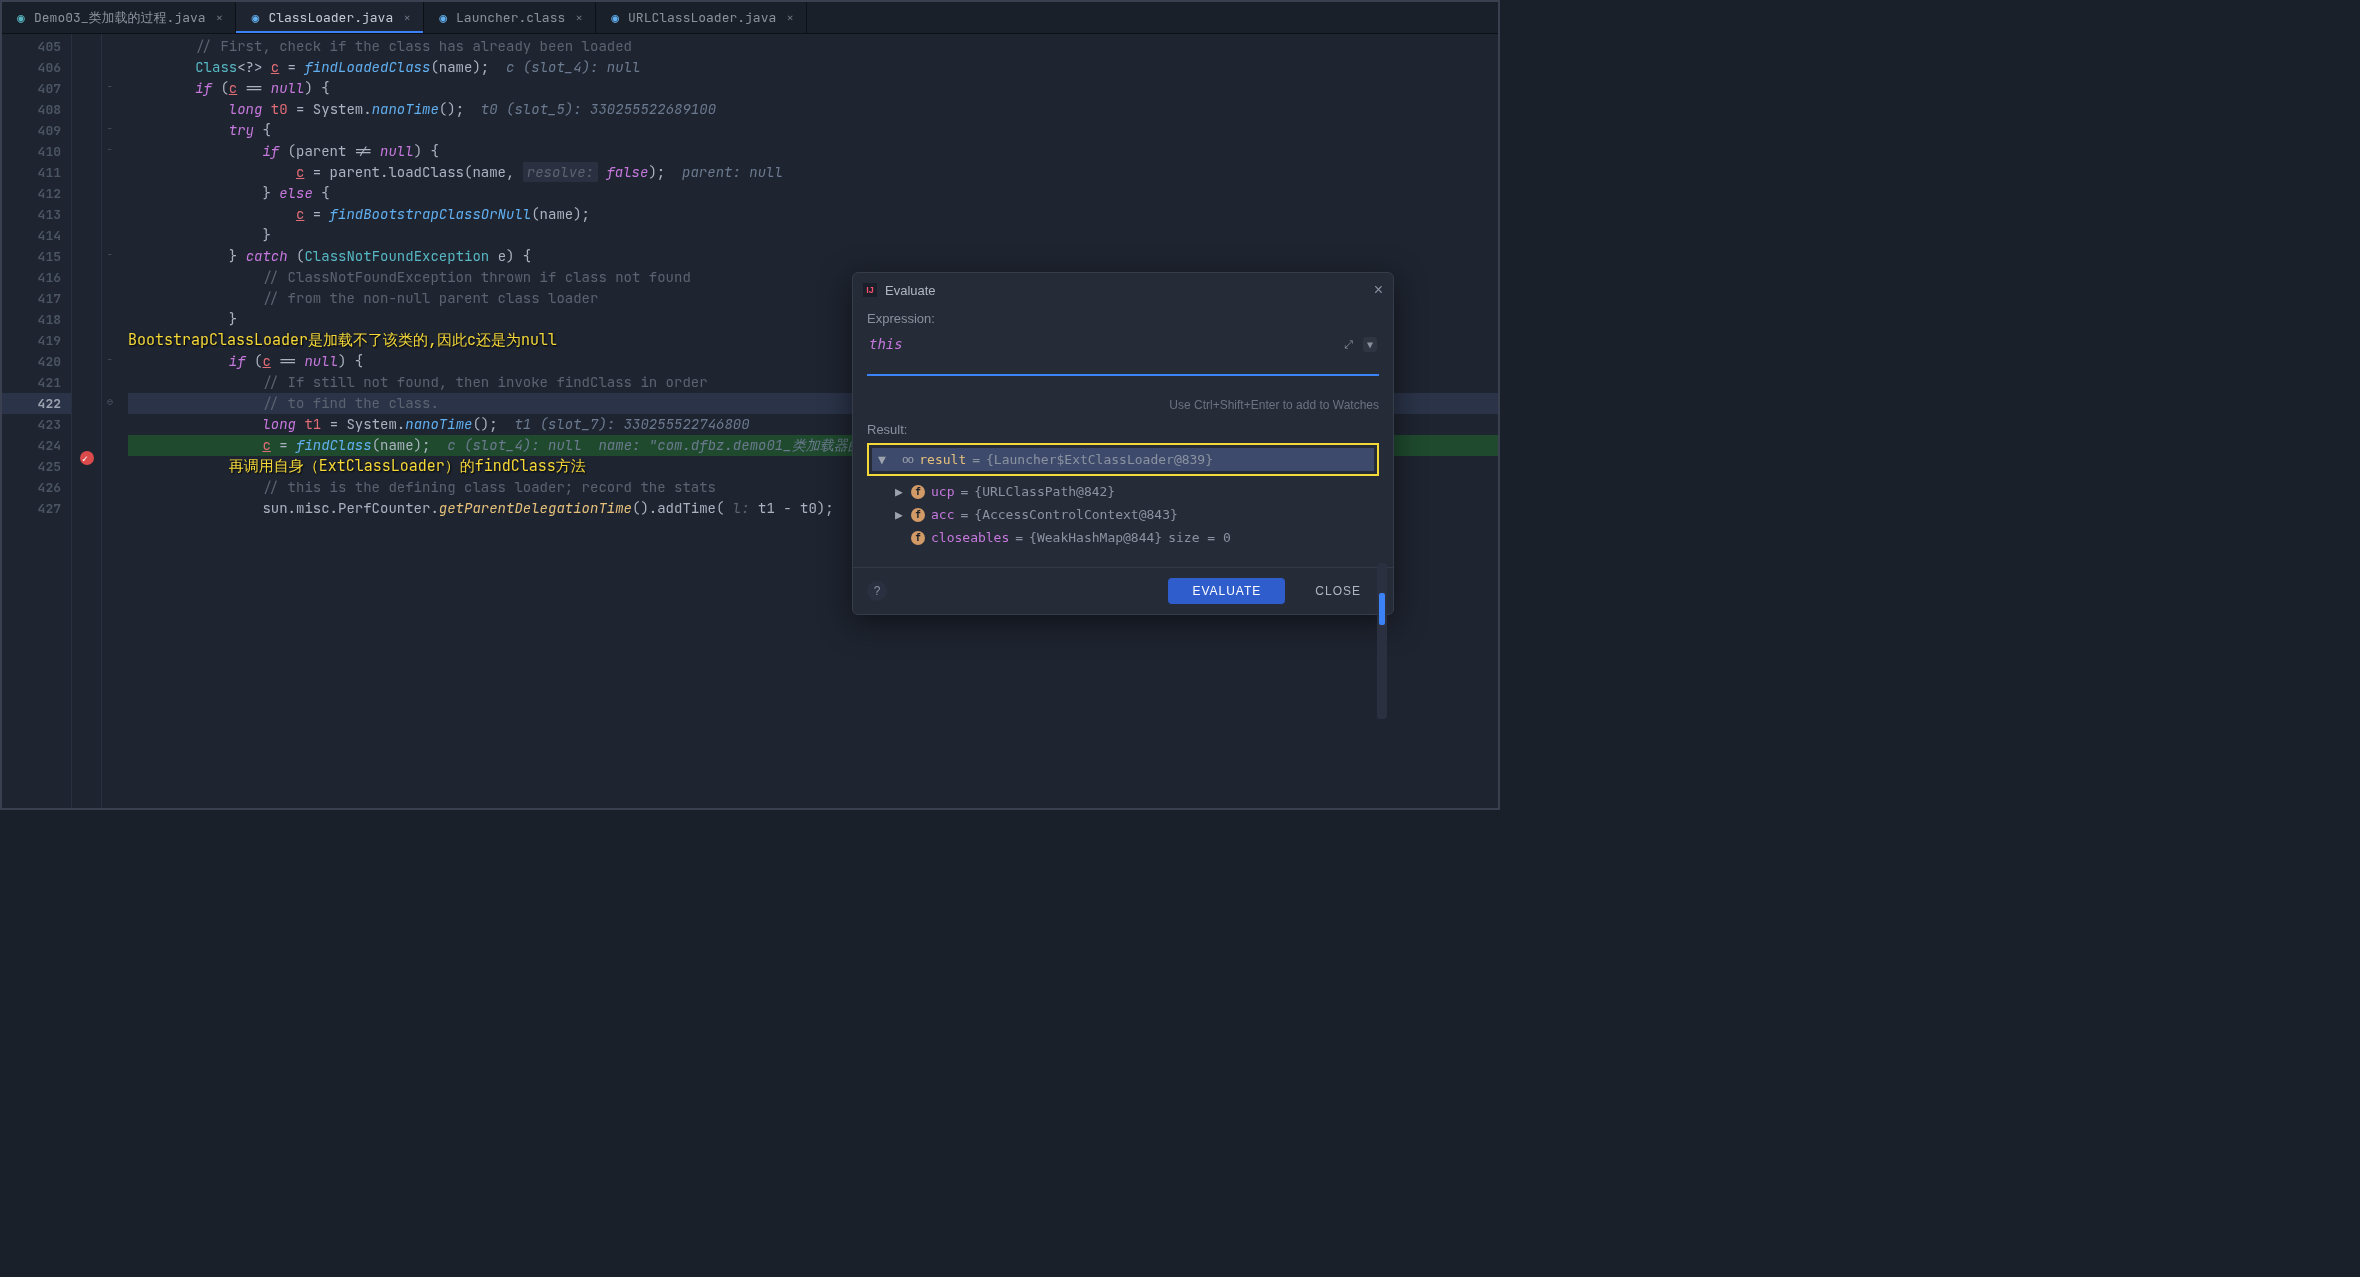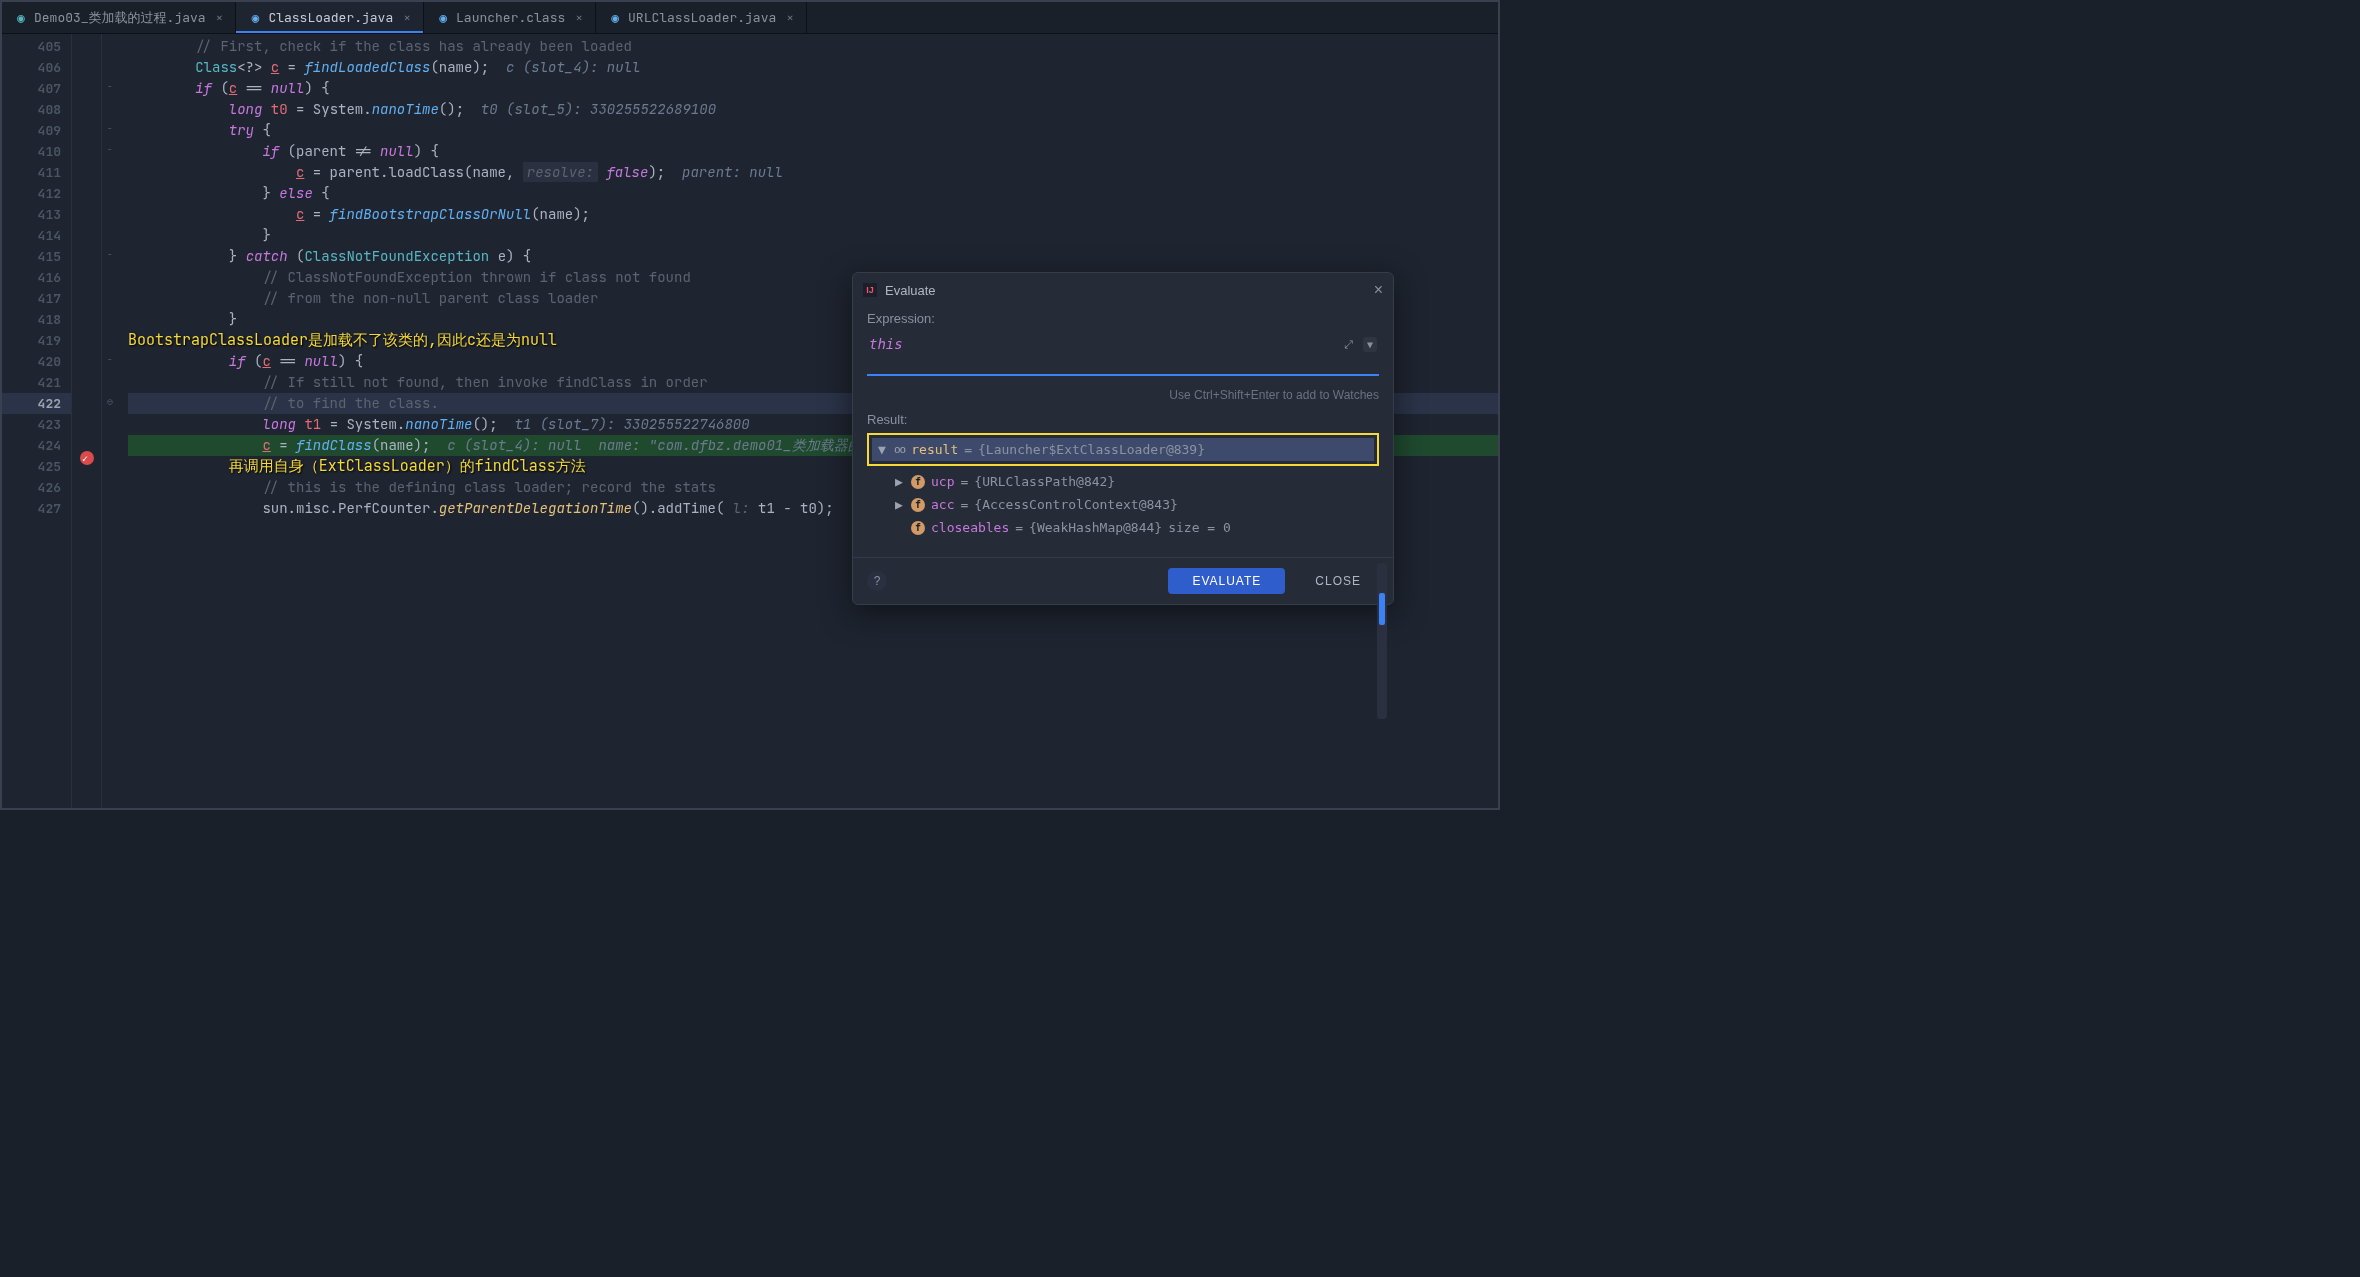--- a/index.html
+++ b/index.html
@@ -156,29 +156,29 @@
     color: #c678dd;
     font-style: italic;
     font-size: 14px;
     padding: 4px 2px 22px;
     border-bottom: 2px solid #3b82f6;
     display: flex;
     align-items: center;
   }
   .eval-input .expand { margin-left: auto; color: #8a919e; font-style: normal; font-size: 11px; }
   .eval-input .chev { color: #8a919e; font-style: normal; margin-left: 10px; background: #2f3642; padding: 2px 4px; border-radius: 3px; font-size: 10px; }
-  .eval-hint { text-align: right; color: #6b7280; font-size: 12px; padding: 12px 0 10px; }
+  .eval-hint { text-align: right; color: #6b7280; font-size: 12px; padding: 22px 0 10px; }
   .result-box { border: 2px solid #f5d939; padding: 3px; margin-bottom: 4px; }
   .result-row { display: flex; align-items: center; gap: 6px; padding: 4px 6px; font-family: Consolas,monospace; font-size: 13px;}
   .result-row.top { background: #3d4a6b; }
   .result-row .arrow { color: #9ca3af; width: 10px; }
   .result-row .orange { color: #e5c07b; }
   .result-row .purple { color: #c678dd; }
   .result-row .grey { color: #8b93a1; }
-  .result-row .icon-oo { color: #9ca3af; font-size: 11px; letter-spacing: -1px; }
+  .result-row .icon-oo { color: #9ca3af; font-size: 11px; letter-spacing: -1px; margin-left: 8px; }
   .result-row .icon-f { background: #d19a66; color: #1a2029; border-radius: 50%; width: 14px; height: 14px; display: inline-flex; align-items: center; justify-content: center; font-size: 10px; font-weight: bold; }
   .eval-footer {
     display: flex;
     justify-content: flex-end;
     align-items: center;
     gap: 12px;
     padding: 10px 14px;
     border-top: 1px solid #333a47;
     margin-top: 8px;
   }

